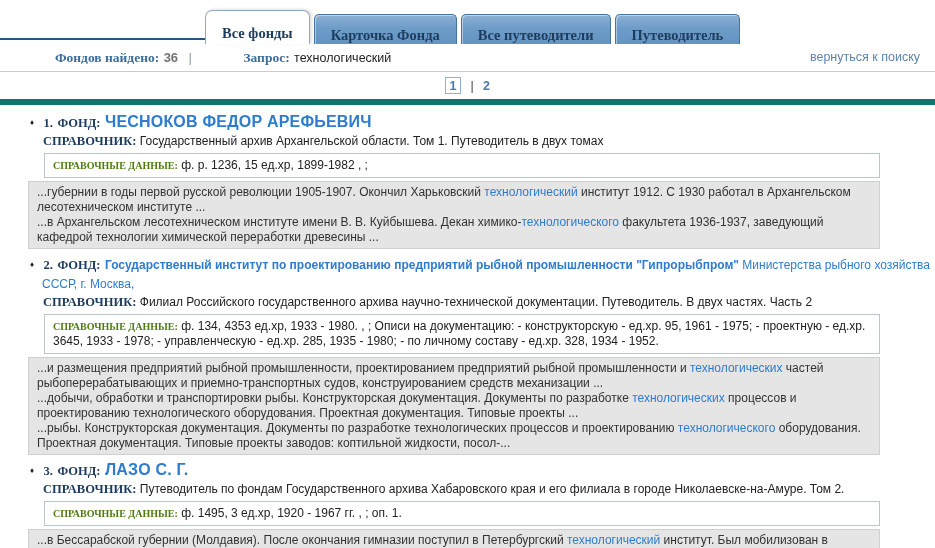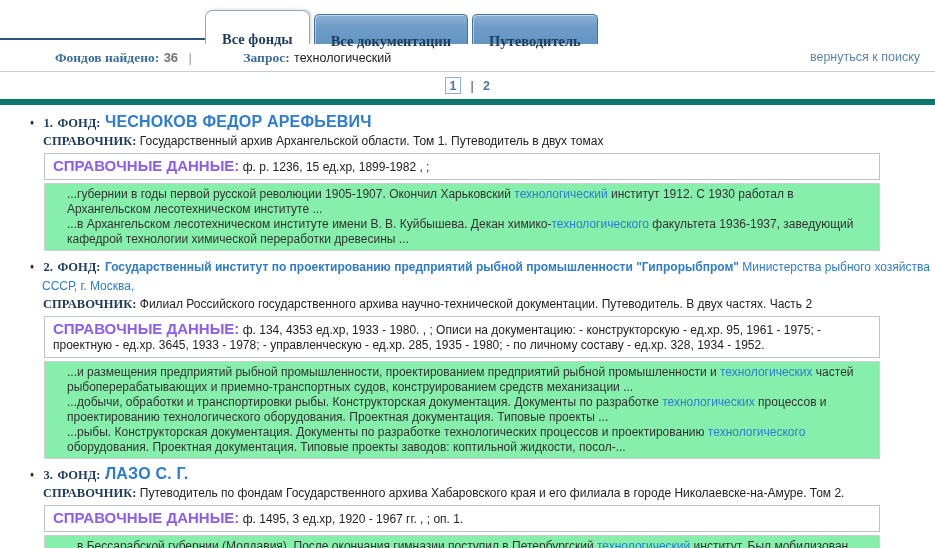--- a/index.html
+++ b/index.html
@@ -11,21 +11,21 @@
   }
   .page { position:relative; width:935px; height:548px; overflow:hidden; background:#fff; }
 
   
   .tabbar { position:relative; height:44px; }
   .tabline { position:absolute; left:0; bottom:4px; width:206px; height:2px; background:#2a5580; }
   .tabs { display:flex; align-items:flex-end; height:44px; padding-left:205px; position:relative; }
   .tab {
     font-family:"Liberation Serif", serif; font-weight:bold; font-size:14.5px;
     color:#1e3c5c; text-align:center; cursor:pointer; white-space:nowrap;
-    height:30px; line-height:29px; padding:12px 16px; margin-right:4px;
+    height:30px; line-height:29px; padding:6px 16px; margin-right:4px;
     background:linear-gradient(#8db1d3 0%, #6d9cc8 45%, #6394c2 100%);
     border:1px solid #47749e; border-bottom:none; border-radius:5px 5px 0 0;
     box-shadow:inset 1px 1px 0 rgba(255,255,255,.45);
   }
   .tab.active {
     height:34px; line-height:33px;
     background:#fff; border:1px solid #93a9bb; border-bottom:none;
     border-radius:7px 7px 0 0; box-shadow:2px -1px 3px rgba(0,0,0,.12);
     position:relative; z-index:2;
   }
@@ -58,38 +58,39 @@
   .lbl-navy { font-family:"Liberation Serif", serif; font-weight:bold; font-size:12.5px; color:#1c3a5c; }
   .fond-link { color:#2d7cd0; font-weight:bold; text-decoration:none; cursor:pointer; }
   .fond-link.caps { font-size:16px; letter-spacing:.2px; }
   .fond-link.norm { font-size:12px; }
   .fond-link-extra { font-weight:normal; }
   .sprav-line { padding-left:43px; line-height:14px; font-size:12px; color:#222; margin-top:2px; }
   .data-box {
     margin:5px 55px 0 44px; border:1px solid #b9c6d0; background:#fff;
     padding:4px 8px; font-size:12px; line-height:15px; color:#222;
   }
-  .lbl-steel { font-family:Liberation Sans, sans-serif; font-weight:bold; font-size:15px; color:#8b5cf6; }
+  .lbl-steel { font-family:Liberation Serif, serif; font-weight:bold; font-size:10px; color:#4d7c0f; }
   .snippet-box {
-    margin:3px 55px 0 44px; border:1px solid #cfcfcf; background:#86efac;
-    padding:3px 22px; font-size:12px; line-height:15px; color:#333;
+    margin:3px 55px 0 28px; border:1px solid #cfcfcf; background:#e5e5e5;
+    padding:3px 8px; font-size:12px; line-height:15px; color:#333;
   }
   .snippet-box p { margin:0; }
   .hl { color:#2d7cd0; text-decoration:none; }
 </style>
 </head>
 <body>
 
 <div class="page">
 
   <div class="tabbar">
     <div class="tabline"></div>
     <div class="tabs">
       <div class="tab active">Все фонды</div>
-      <div class="tab">Все документации</div>
+      <div class="tab">Карточка Фонда</div>
+      <div class="tab">Все путеводители</div>
       <div class="tab">Путеводитель</div>
     </div>
   </div>
 
   <div class="resultbar">
     <div>
       <span class="lbl-steel-big">Фондов найдено:</span>
       <span class="found-count">36</span>
       <span class="bar-sep">|</span>
       <span class="lbl-steel-big">Запрос:</span>

